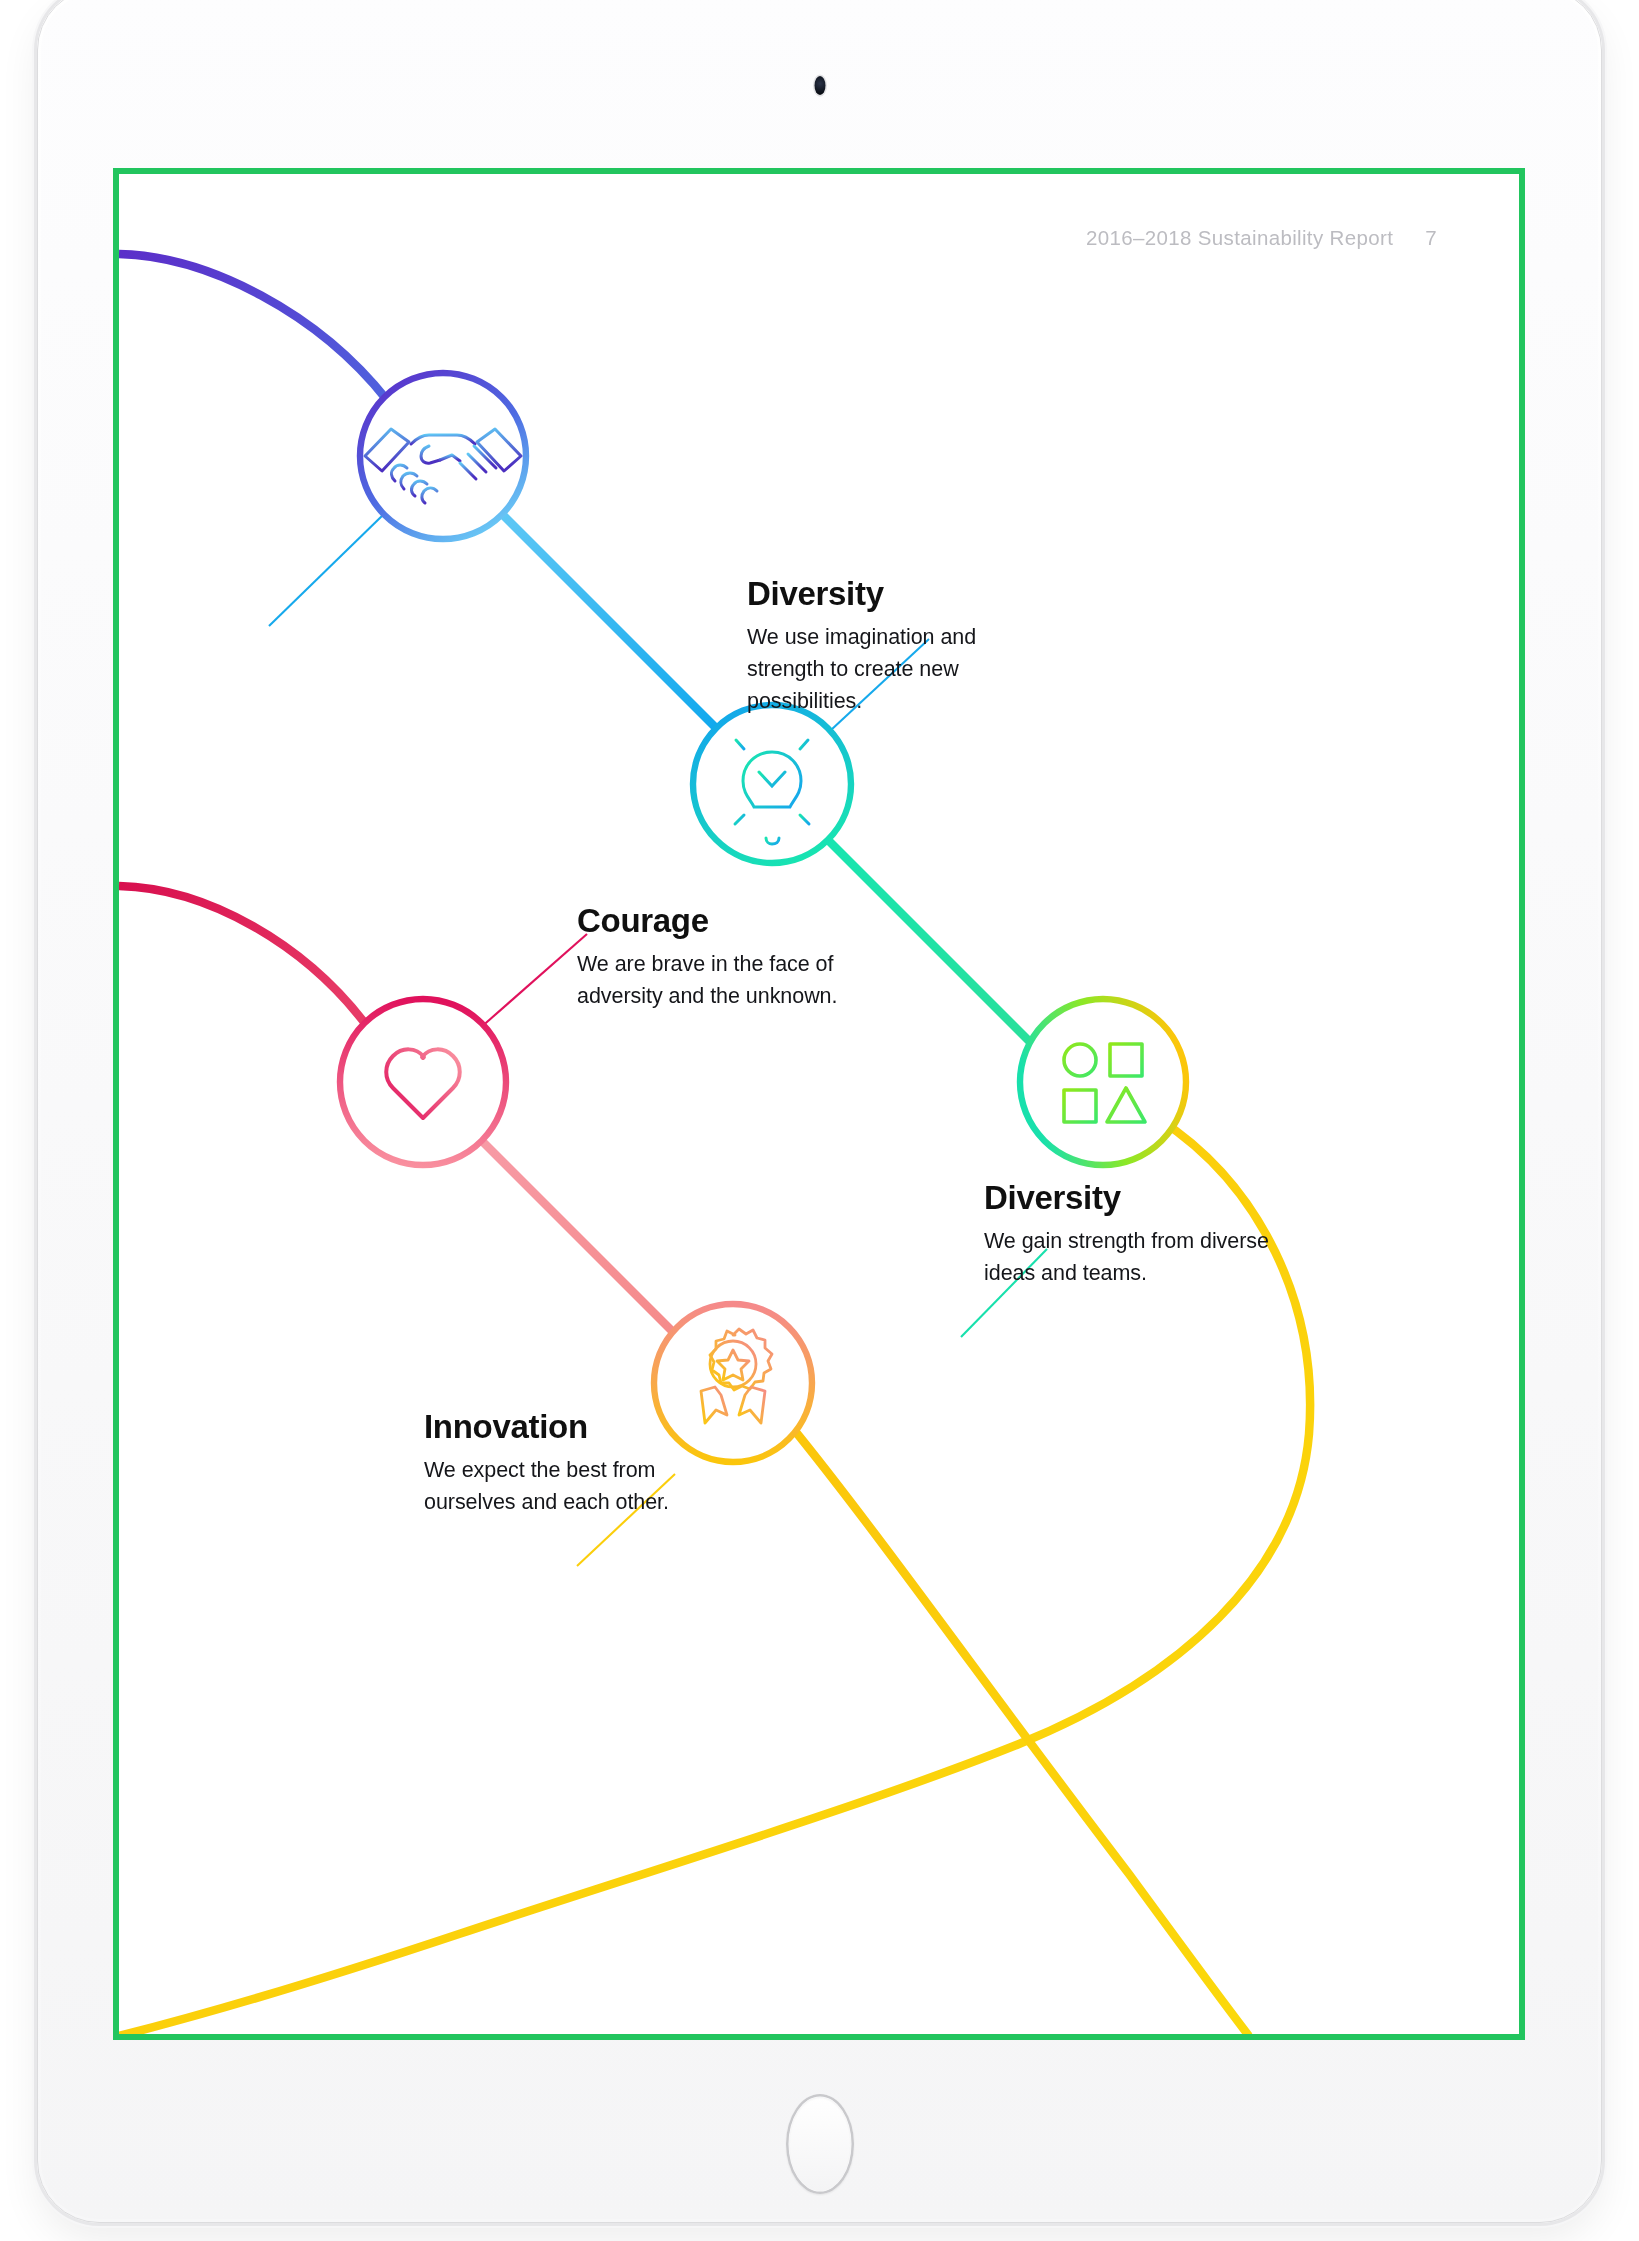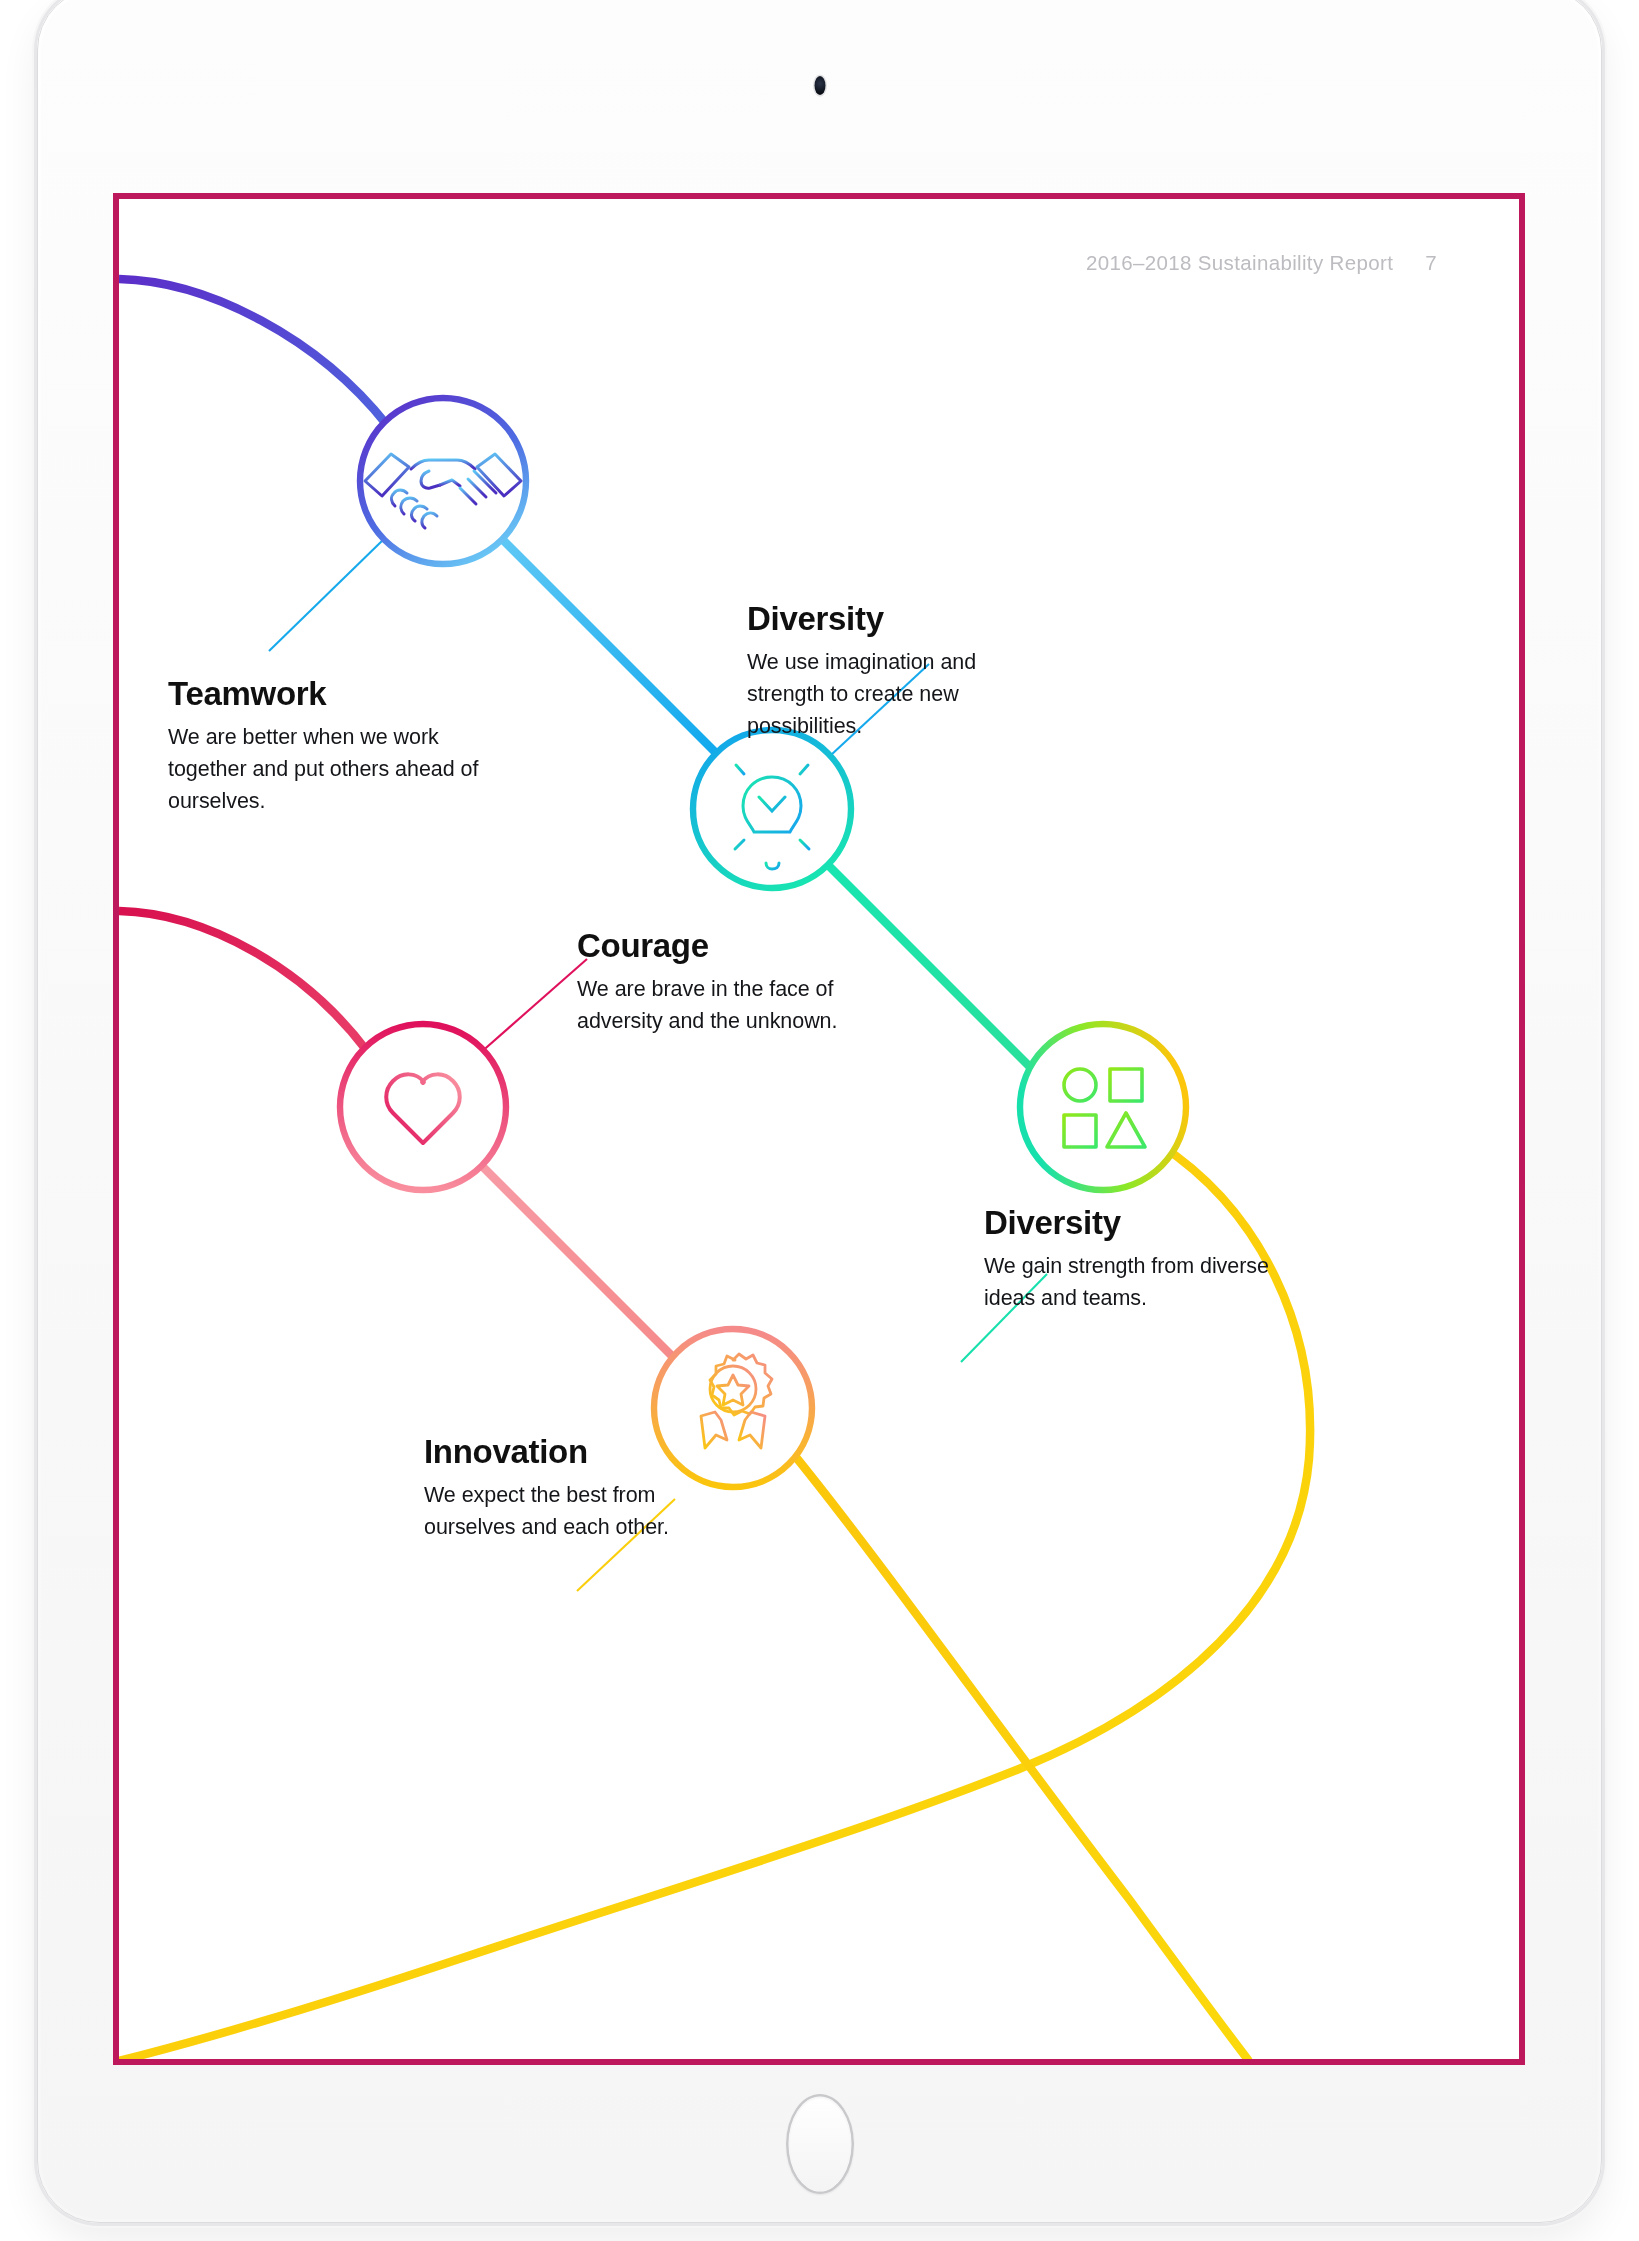--- a/index.html
+++ b/index.html
@@ -44,22 +44,22 @@
       0 1px 2px rgba(0,0,0,.07);
   }
   .home-btn::after{
     content:""; position:absolute; inset:3px; border-radius:50%;
     background:linear-gradient(180deg,#ffffff,#f4f4f5);
     box-shadow:inset 0 1px 2px rgba(0,0,0,.05);
   }
 
   
   .screen{
-    position:absolute; left:113px; top:193px; width:1412px; height:1872px;
-    background:#fff; border:6px solid #be185d;
+    position:absolute; left:113px; top:168px; width:1412px; height:1872px;
+    background:#fff; border:6px solid #22c55e;
     overflow:hidden;
   }
   .page{ position:absolute; inset:0; background:#fff; }
   svg.canvas{ position:absolute; left:0; top:0; width:100%; height:100%; display:block; }
 
   
   .header{
     position:absolute; right:82px; top:52px;
     font-size:20.5px; letter-spacing:.35px; color:#bcbcc1; white-space:nowrap;
   }
@@ -253,24 +253,20 @@
             <path d="M632,1213 l14,4 -4,32 -11,-13 -11,5 6,-20z"></path>
           </g>
         </g>
       </svg>
 
       <div class="header">
         <span>2016–2018  Sustainability Report</span>
         <span class="pg">7</span>
       </div>
 
-      <div class="block b-teamwork">
-        <h3>Teamwork</h3>
-        <p>We are better when we work together and put others ahead of ourselves.</p>
-      </div>
 
       <div class="block b-innovation">
         <h3>Diversity</h3>
         <p>We use imagination and strength to create new possibilities.</p>
       </div>
 
       <div class="block b-diversity">
         <h3>Diversity</h3>
         <p>We gain strength from diverse ideas and teams.</p>
       </div>

